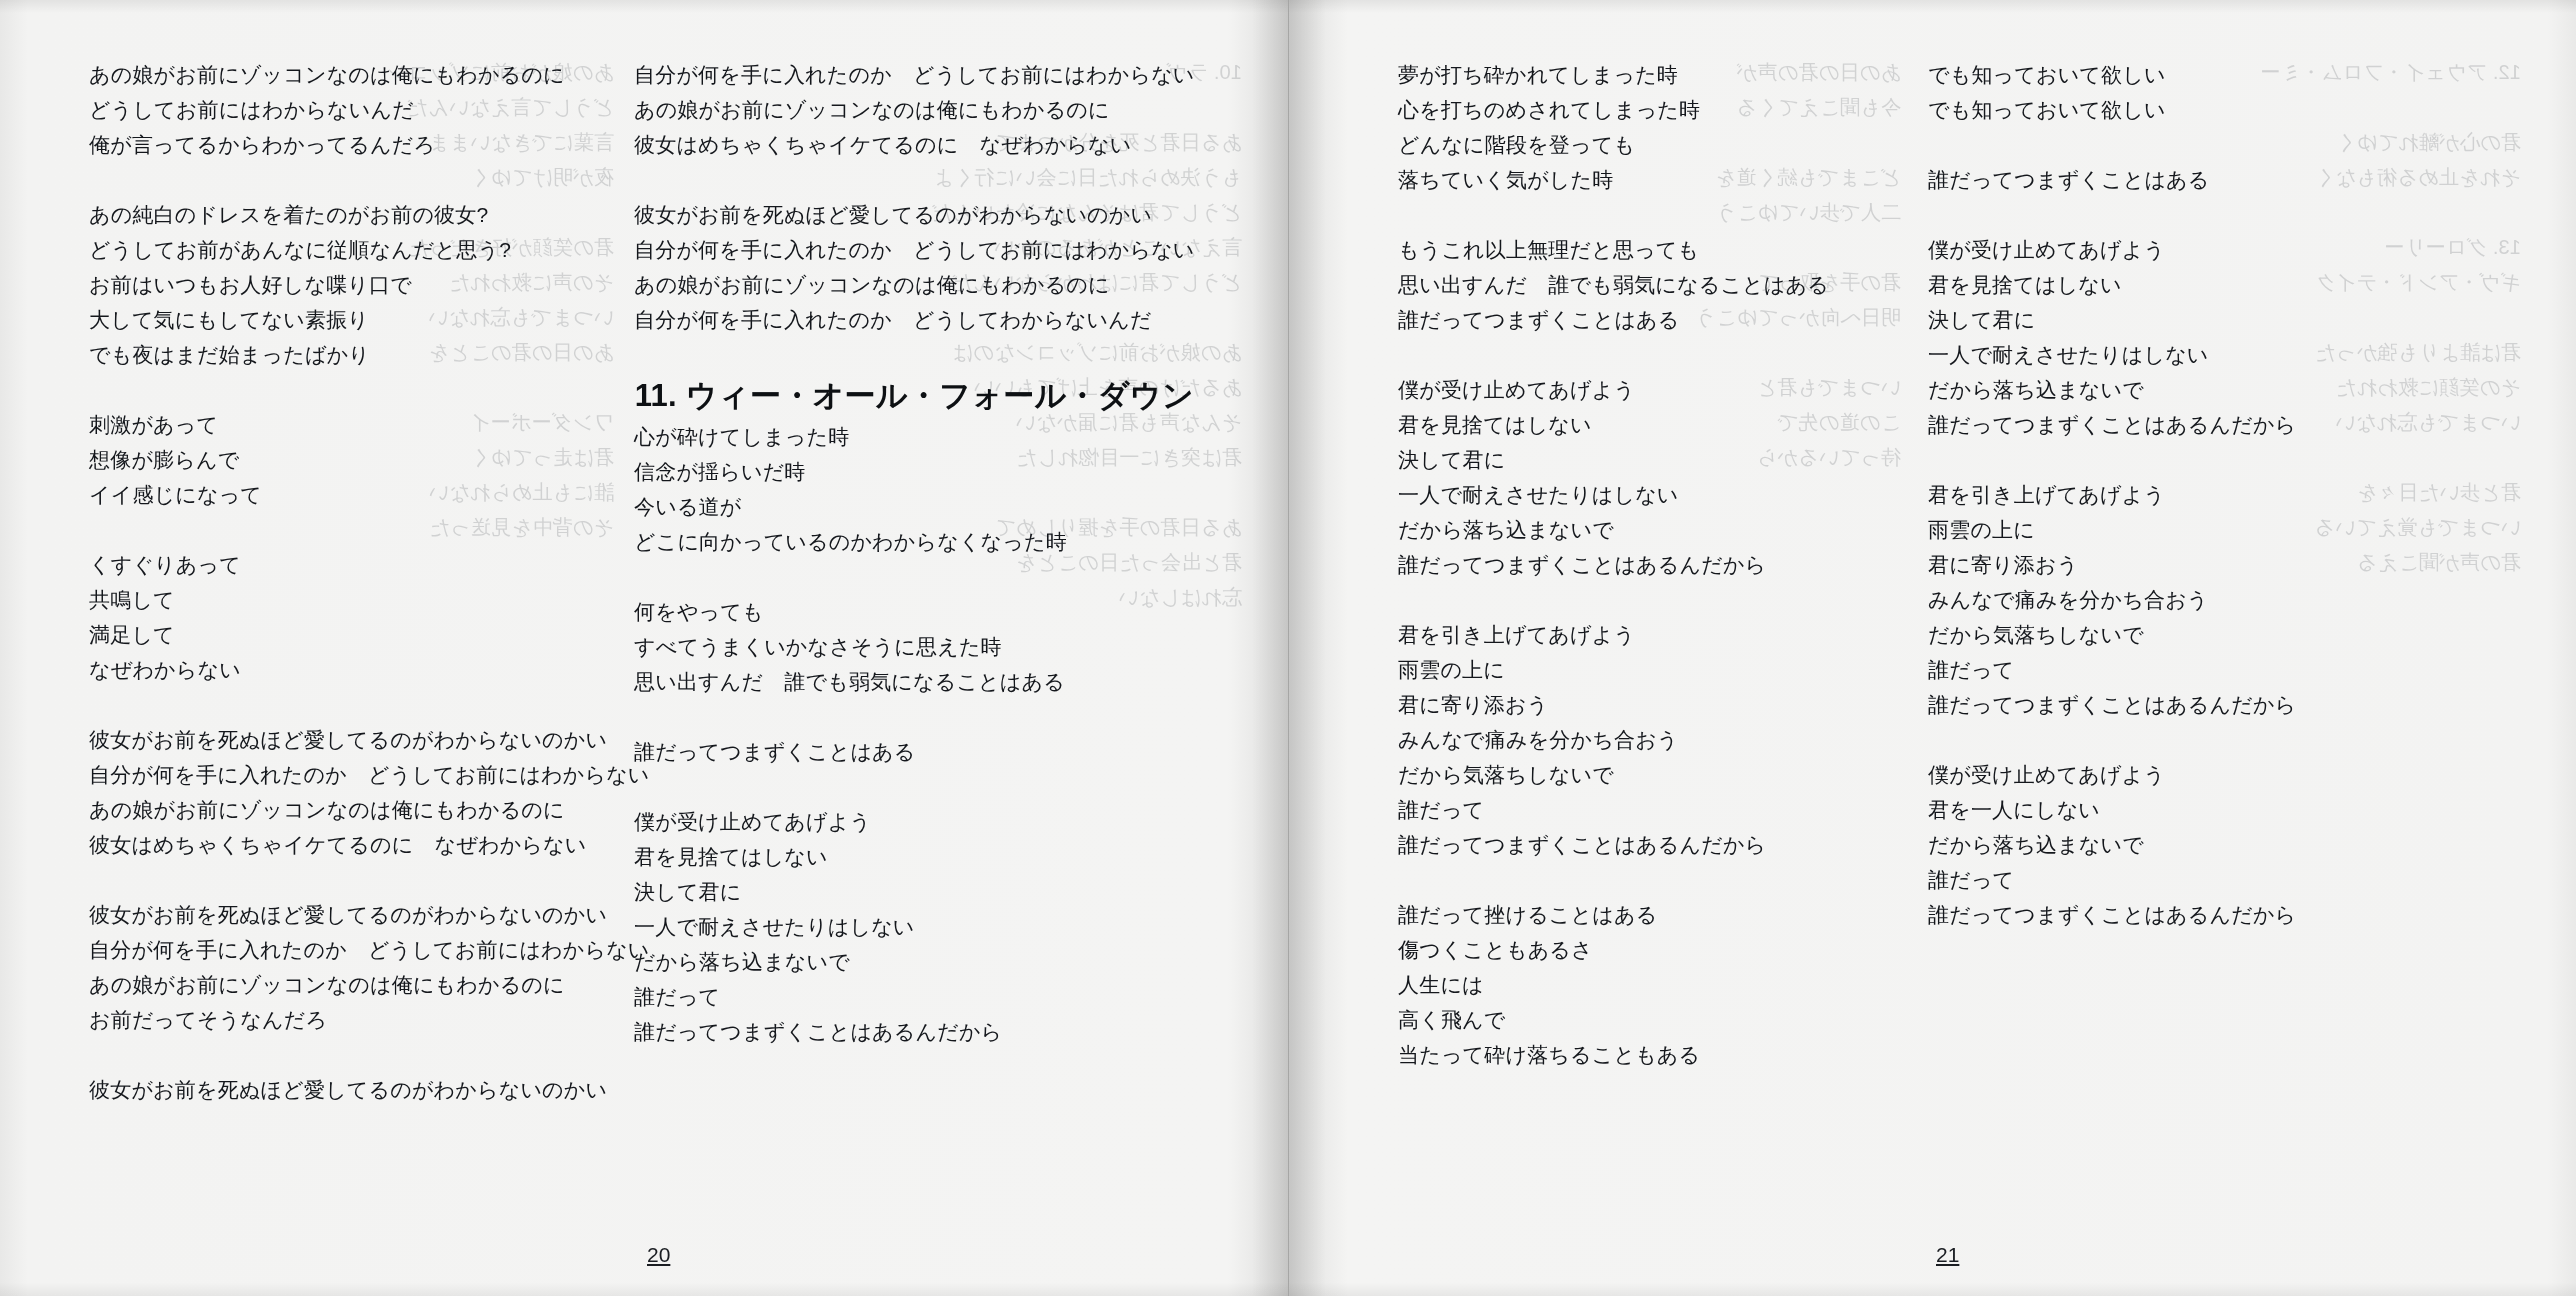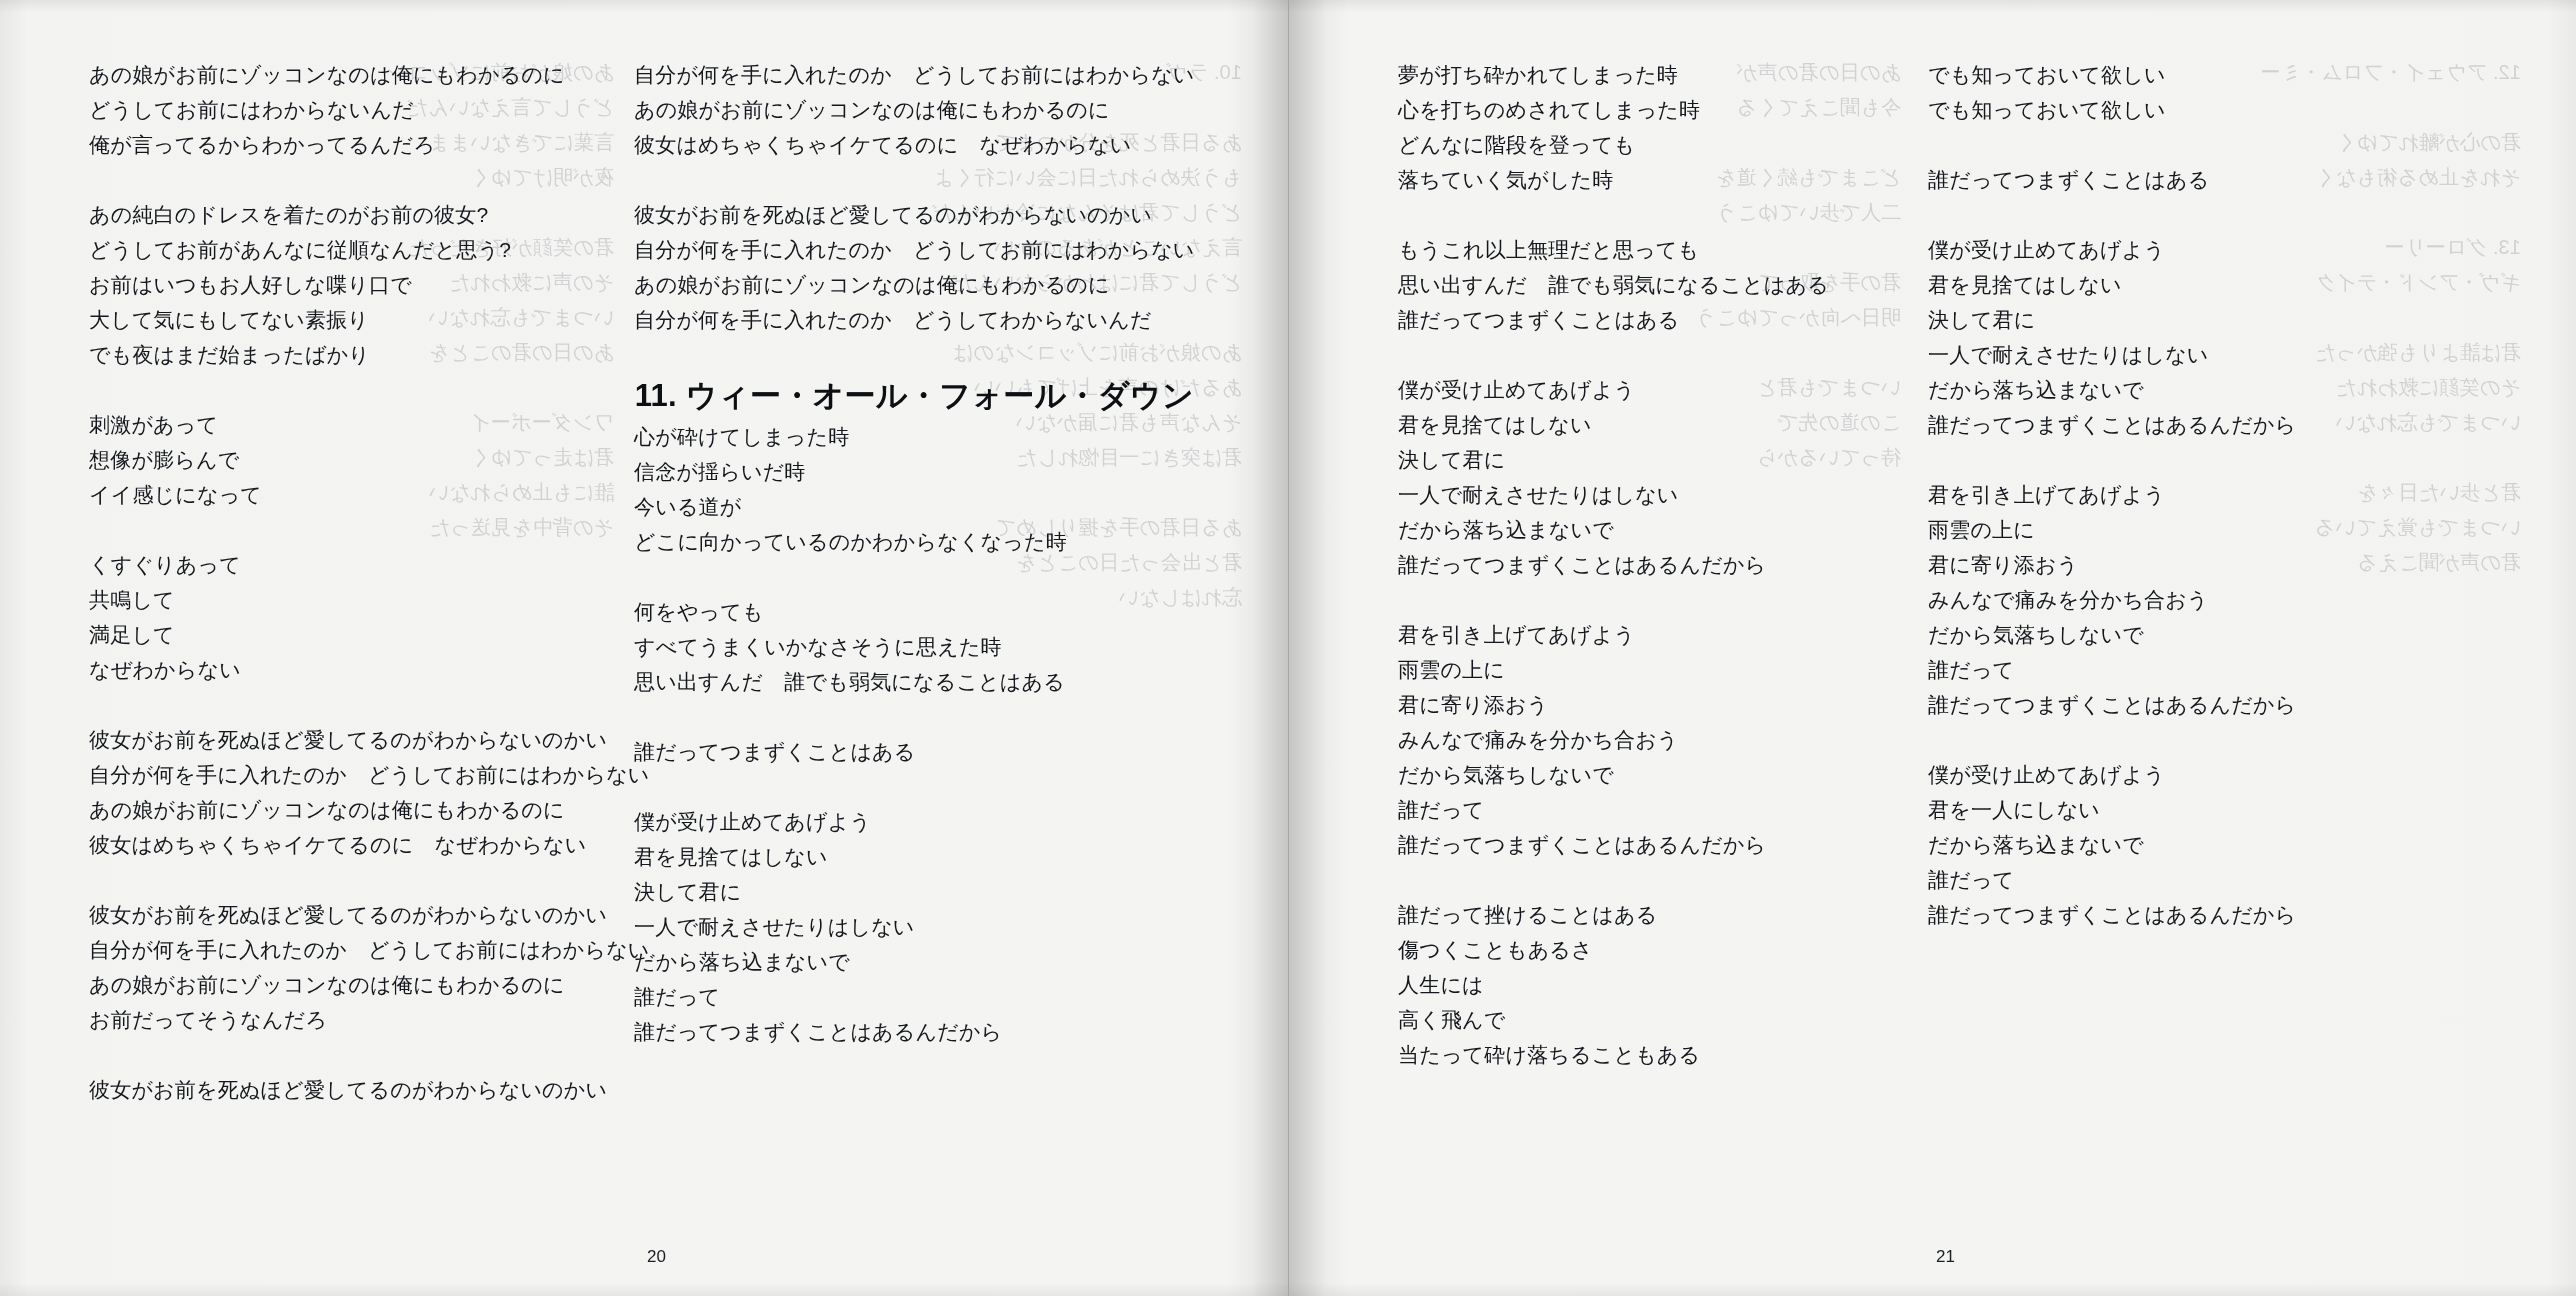--- a/index.html
+++ b/index.html
@@ -71,22 +71,23 @@
     color: #0d1013;
     white-space: pre;
     margin-top: 6px;
     margin-bottom: 5.5px;
     letter-spacing: 0.3px;
     text-align: center;
   }
   .folio {
     position: absolute;
     bottom: 29.6px;
-    font-size: 17px;
+    font-size: 21px;
     color: #1a1d22;
+    text-decoration: underline;
   }
   .page-left .folio { left: 647px; }
   .page-right .folio { left: 647px; }
 
   
   .bleed {
     position: absolute;
     top: 55px;
     left: 0;
     width: 100%;

